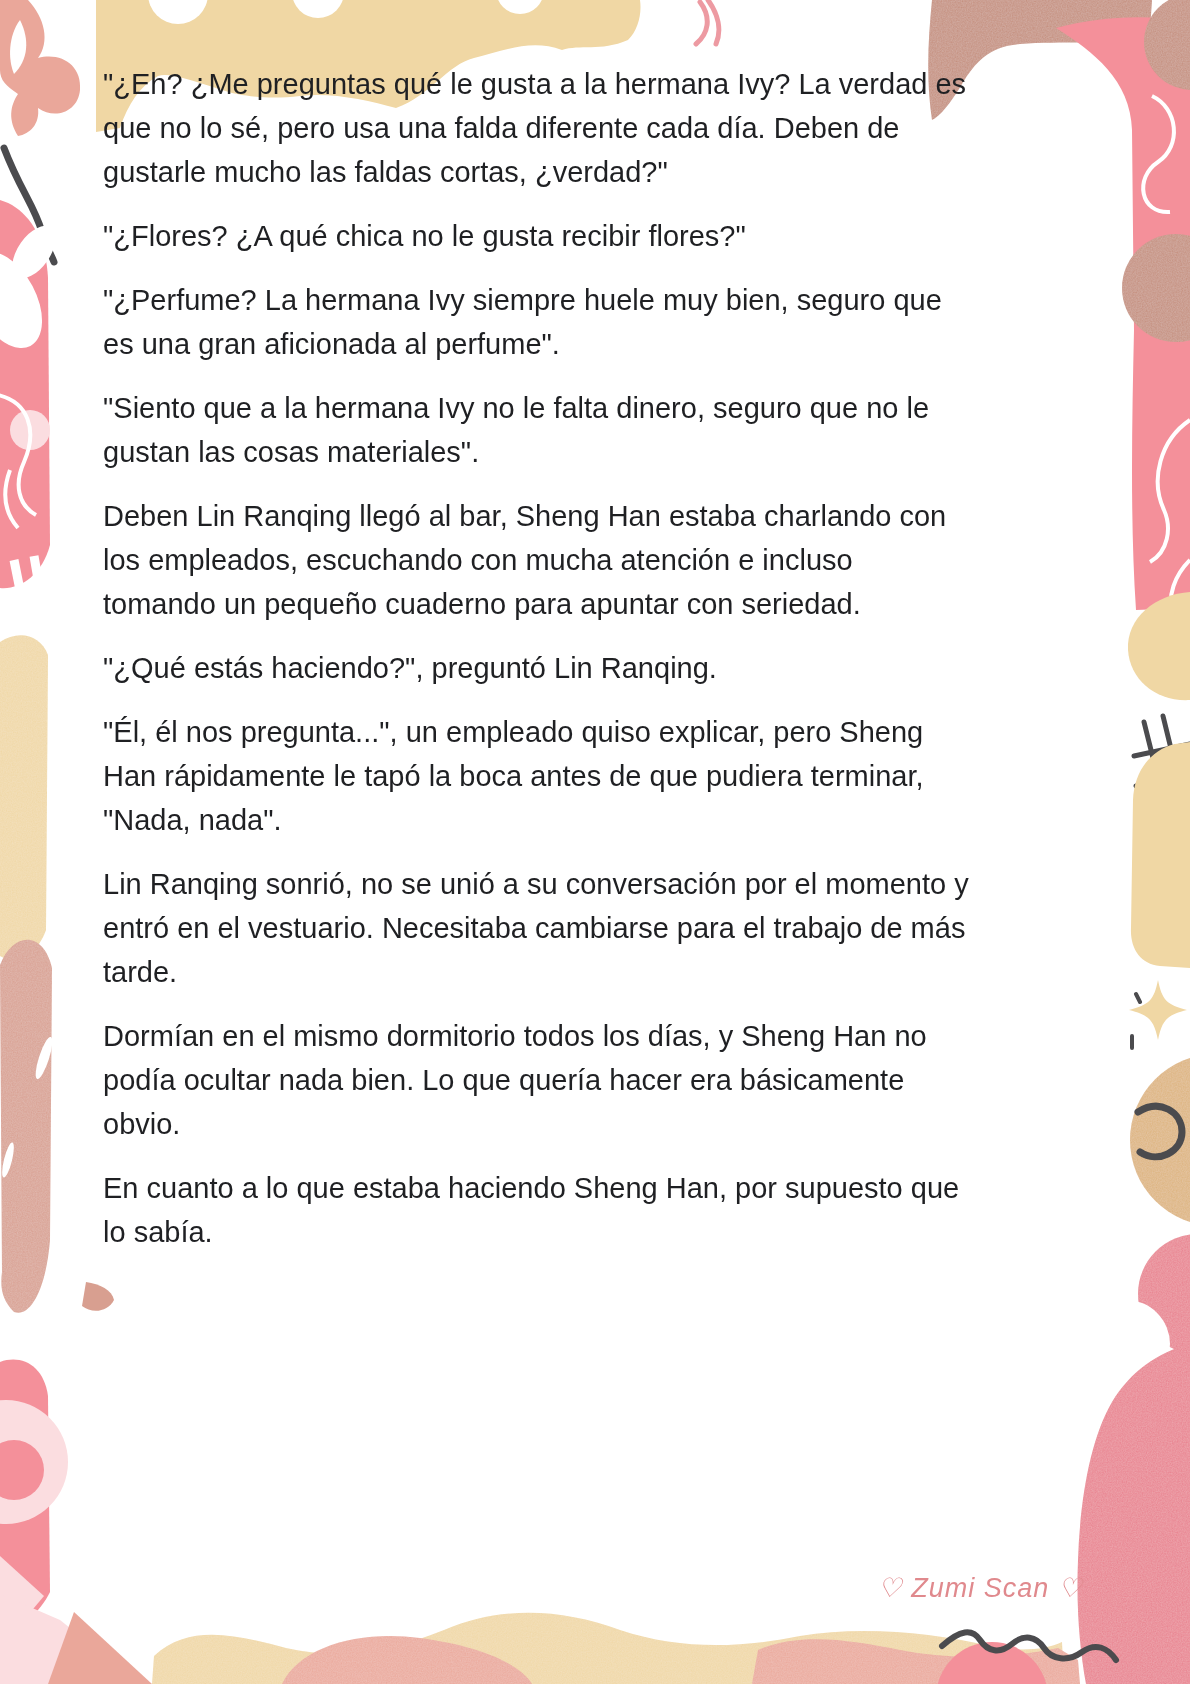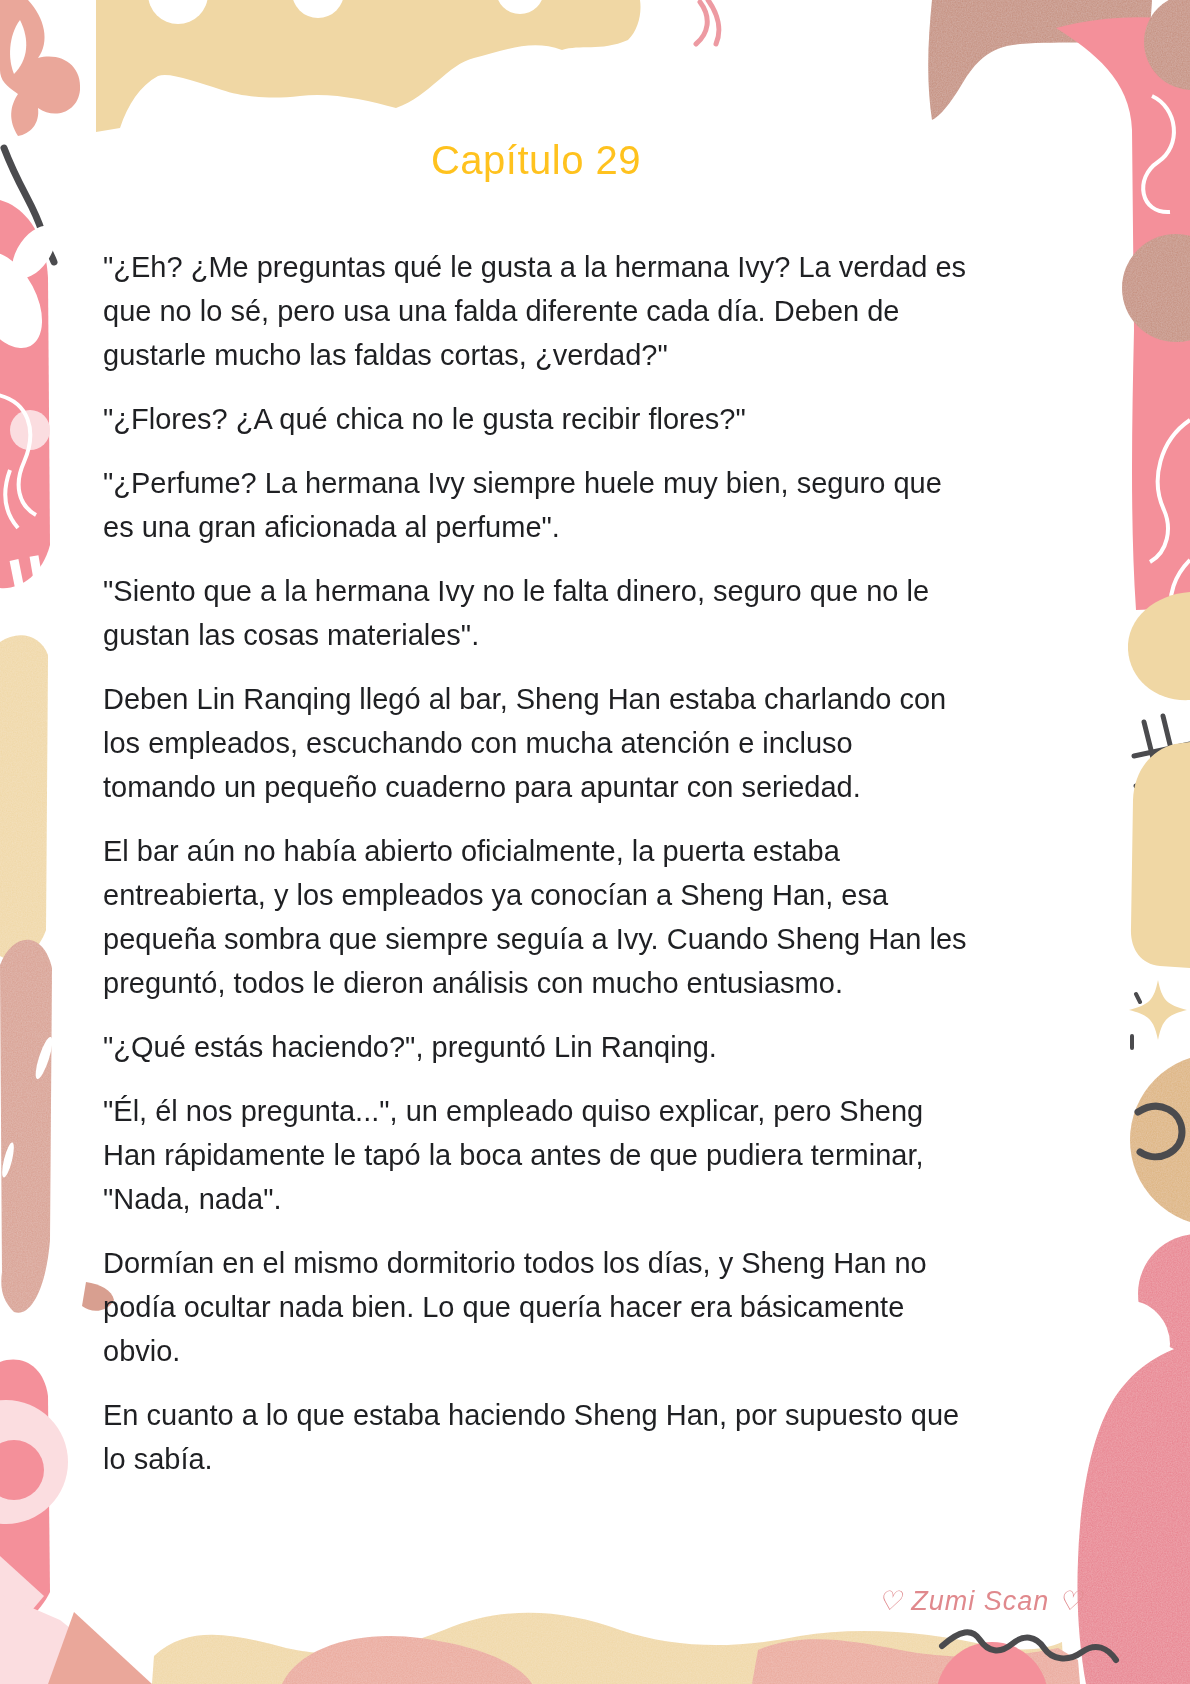--- a/index.html
+++ b/index.html
@@ -15,21 +15,21 @@
   .grain{filter:url(#grainf)}
   .content{position:absolute;left:103px;top:0;width:866px;}
   .title{
     margin:138px 0 0 0;text-align:center;color:var(--title);
     font-size:40px;font-weight:500;letter-spacing:0.5px;
   }
   .paragraphs{margin-top:62px;color:var(--text);font-size:29px;line-height:44px;}
   .paragraphs p{margin:0 0 20px 0;}
   .credit{
     position:absolute;top:1572px;right:107px;color:var(--credit);
-    font-size:27px;letter-spacing:1px;font-style:italic;margin-top:13px;
+    font-size:27px;letter-spacing:1px;font-style:italic;
   }
 </style>
 </head>
 <body>
 
 <div class="page">
 
   <svg class="decor" viewBox="0 0 1190 1684" xmlns="http://www.w3.org/2000/svg" aria-hidden="true">
     <defs>
       <filter id="grainf" x="-20%" y="-20%" width="140%" height="140%">
@@ -111,30 +111,29 @@
       <path d="M1136,786 L1190,774"></path>
     </g>
     <path class="f-tan" d="M1190,742 L1190,968 L1160,966 C1140,964 1130,948 1131,928 L1133,800 C1134,772 1150,750 1175,744 Z"></path>
     <path class="f-tan" d="M1158,980 C1162,1000 1167,1005 1187,1010 C1167,1015 1162,1020 1158,1040 C1154,1020 1149,1015 1129,1010 C1149,1005 1154,1000 1158,980 Z"></path>
     <path class="line-dark" stroke-width="4" fill="none" stroke-linecap="round" d="M1136,994 L1140,1002 M1132,1036 L1132,1048"></path>
     <circle class="f-tangrain grain" cx="1216" cy="1140" r="86"></circle>
     <path class="line-dark" fill="none" stroke-width="7" stroke-linecap="round" d="M1138,1112 C1160,1098 1182,1112 1182,1132 C1182,1152 1158,1164 1140,1152"></path>
   </svg>
 
   <main class="content">
-    <h1 class="title">Capítulo 29</h1>
     <div class="paragraphs">
         <p>"¿Eh? ¿Me preguntas qué le gusta a la hermana Ivy? La verdad es que no lo sé, pero usa una falda diferente cada día. Deben de gustarle mucho las faldas cortas, ¿verdad?"</p>
         <p>"¿Flores? ¿A qué chica no le gusta recibir flores?"</p>
         <p>"¿Perfume? La hermana Ivy siempre huele muy bien, seguro que es una gran aficionada al perfume".</p>
         <p>"Siento que a la hermana Ivy no le falta dinero, seguro que no le gustan las cosas materiales".</p>
         <p>Deben Lin Ranqing llegó al bar, Sheng Han estaba charlando con los empleados, escuchando con mucha atención e incluso tomando un pequeño cuaderno para apuntar con seriedad.</p>
-        <p>El bar aún no había abierto oficialmente, la puerta estaba entreabierta, y los empleados ya conocían a Sheng Han, esa pequeña sombra que siempre seguía a Ivy. Cuando Sheng Han les preguntó, todos le dieron análisis con mucho entusiasmo.</p>
         <p>"¿Qué estás haciendo?", preguntó Lin Ranqing.</p>
         <p>"Él, él nos pregunta...", un empleado quiso explicar, pero Sheng Han rápidamente le tapó la boca antes de que pudiera terminar, "Nada, nada".</p>
+        <p>Lin Ranqing sonrió, no se unió a su conversación por el momento y entró en el vestuario. Necesitaba cambiarse para el trabajo de más tarde.</p>
         <p>Dormían en el mismo dormitorio todos los días, y Sheng Han no podía ocultar nada bien. Lo que quería hacer era básicamente obvio.</p>
         <p>En cuanto a lo que estaba haciendo Sheng Han, por supuesto que lo sabía.</p>
       </div>
   </main>
 
   <div class="credit">♡ Zumi Scan ♡</div>
 
 </div>
 
 </body></html>

